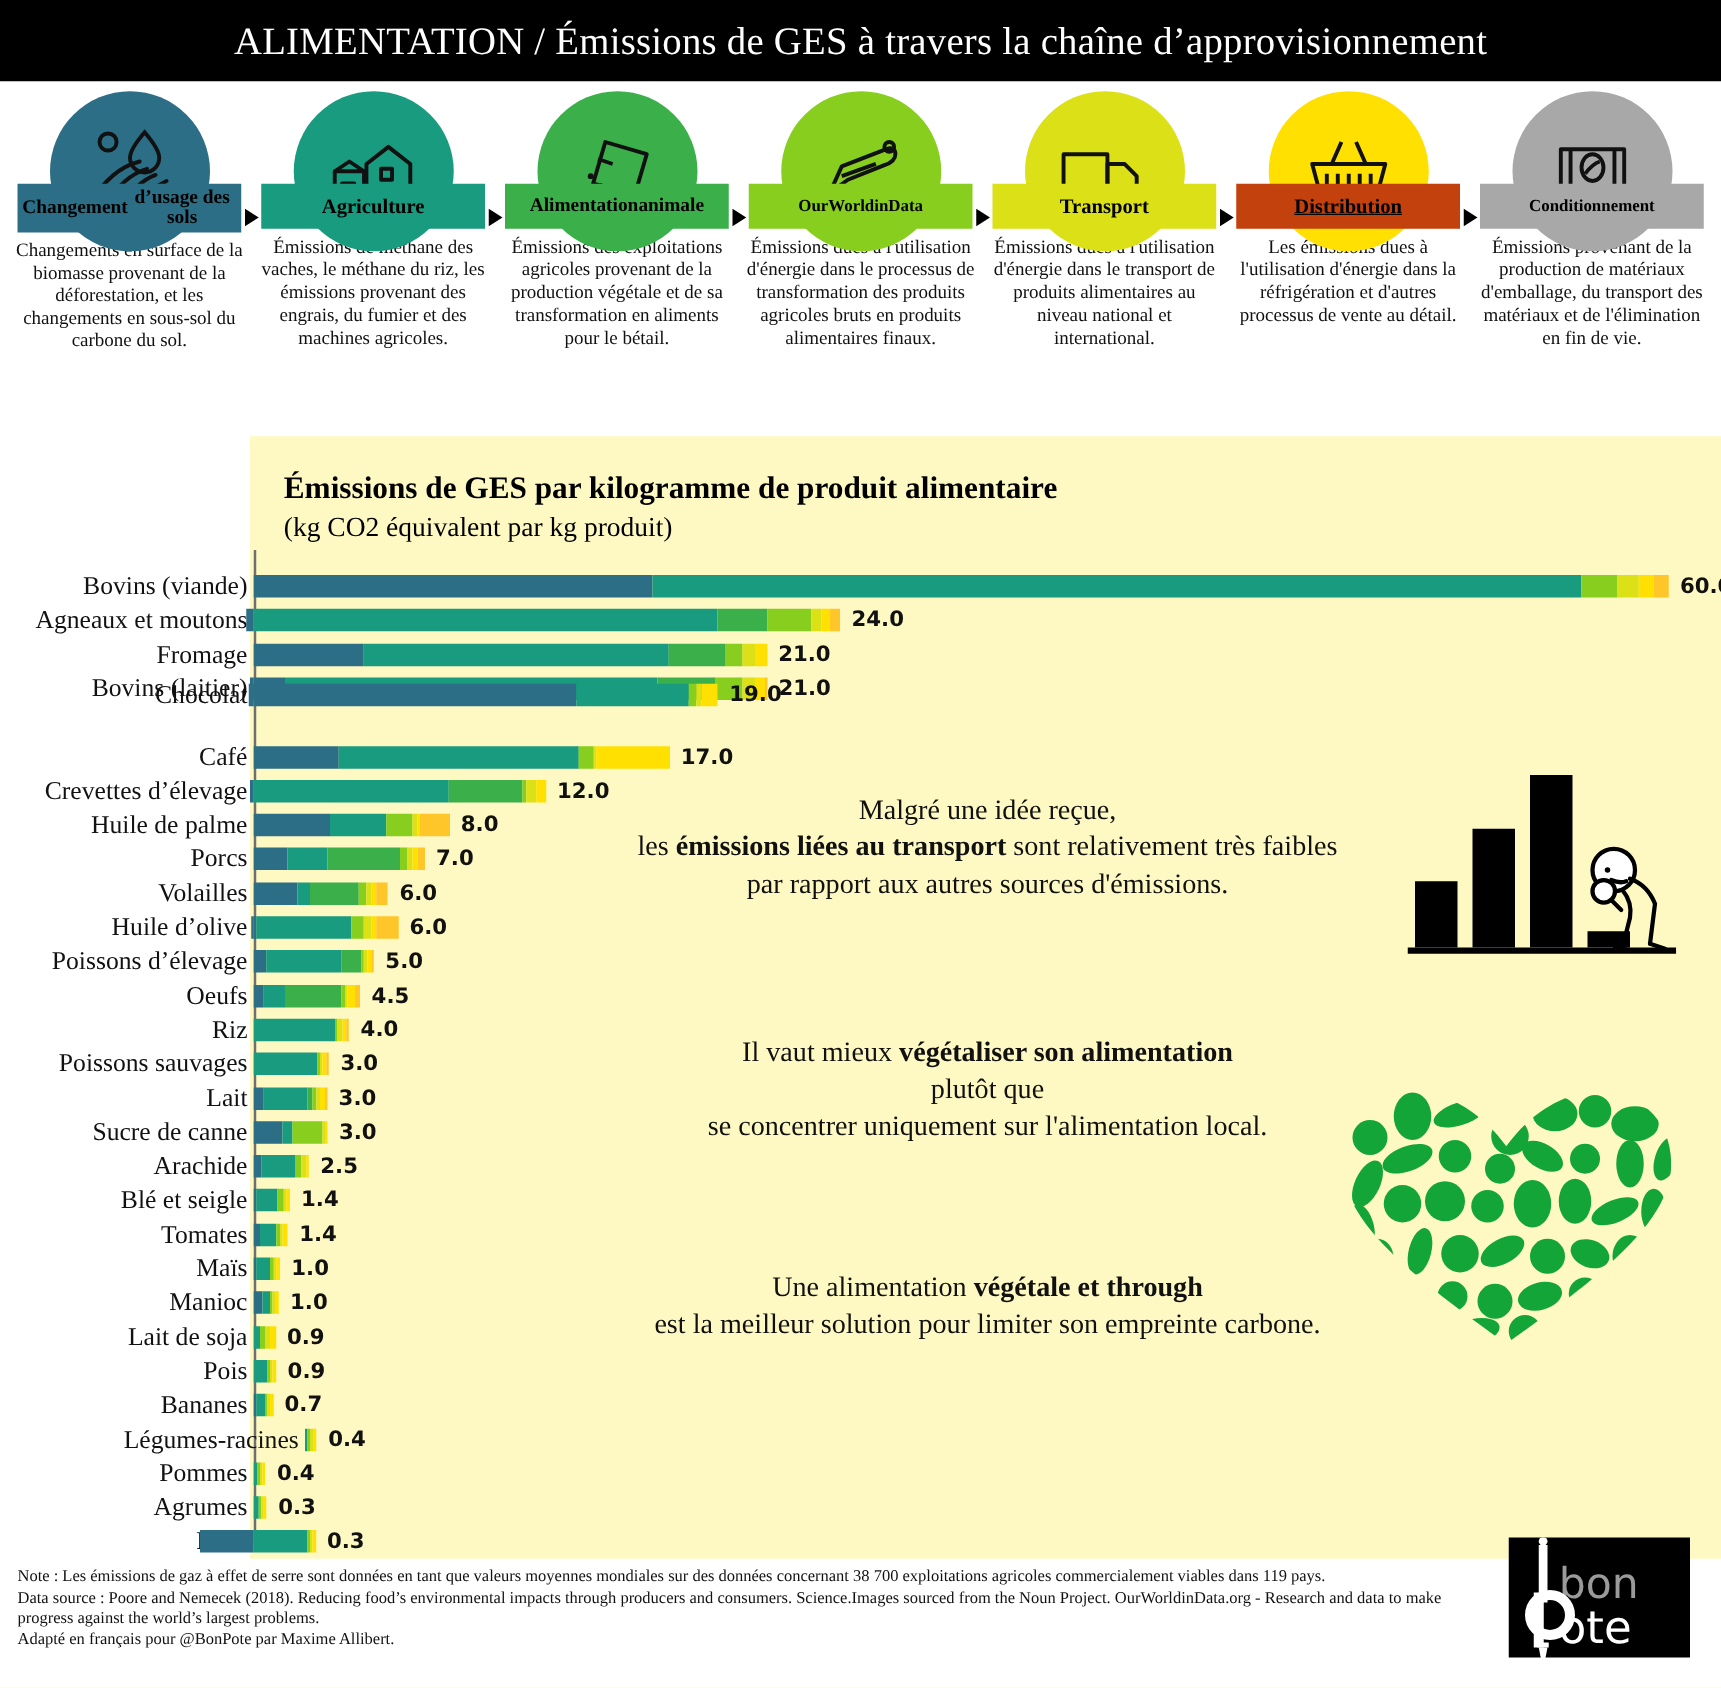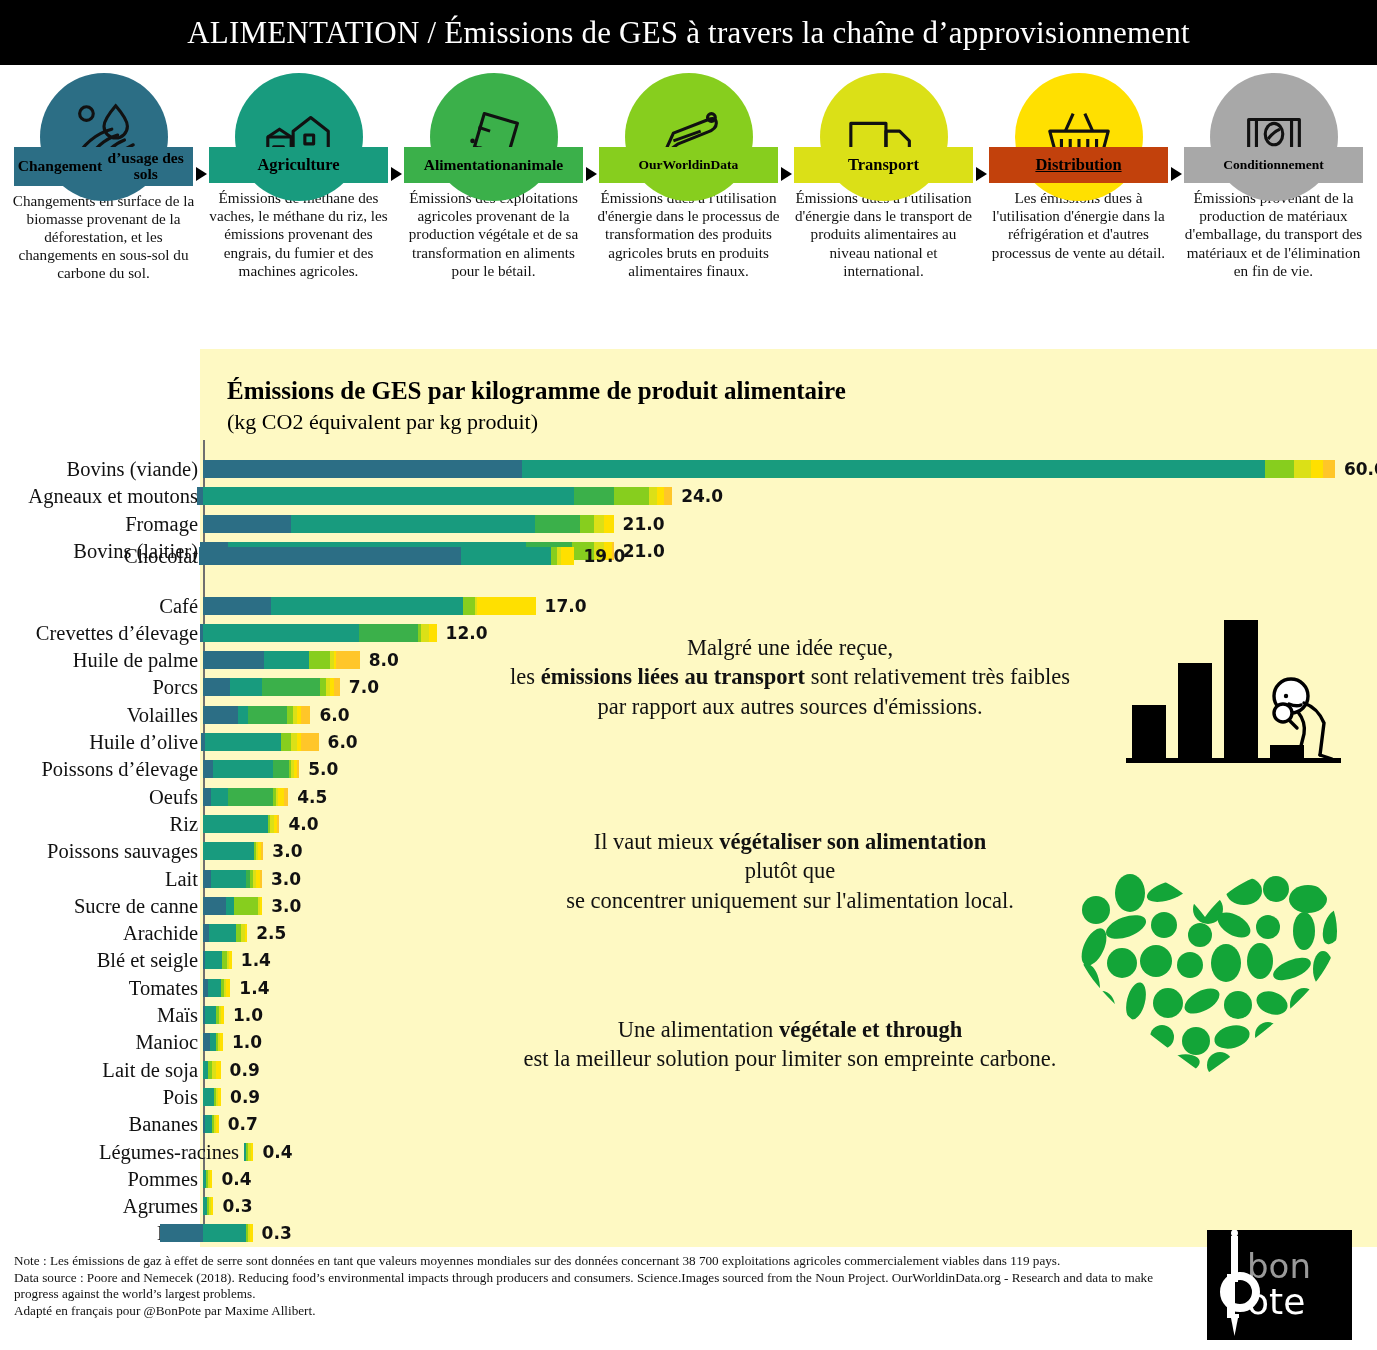--- a/index.html
+++ b/index.html
@@ -174,21 +174,21 @@
     font-size: 13.2px;
     line-height: 1.26;
     color: #111;
   }
   #footer p { margin: 0; }
 
   
   #logo {
     position: absolute;
     left: 1207px; top: 1230px;
-    width: 145px; height: 110px;
+    width: 145px; height: 96px;
     background: #000;
   }
 
   .illus { position: absolute; }
 </style>
 </head>
 <body>
 
 <div id="header">
   <div id="header-title">ALIMENTATION / Émissions de GES à travers la chaîne d’approvisionnement</div>

